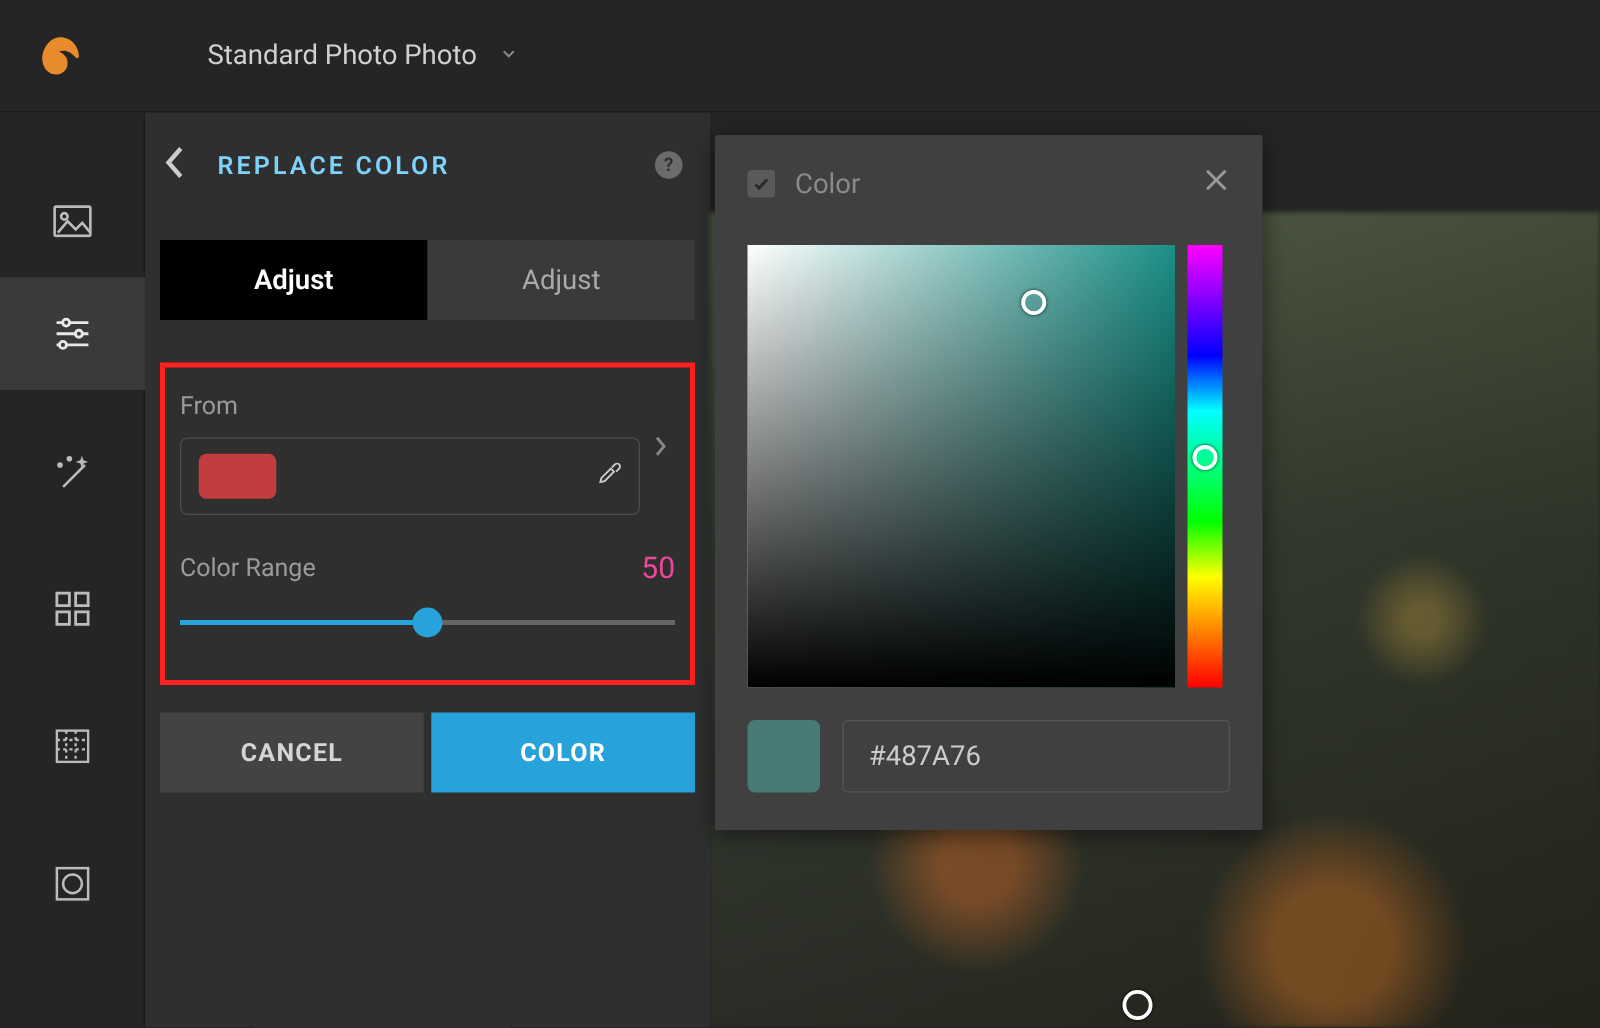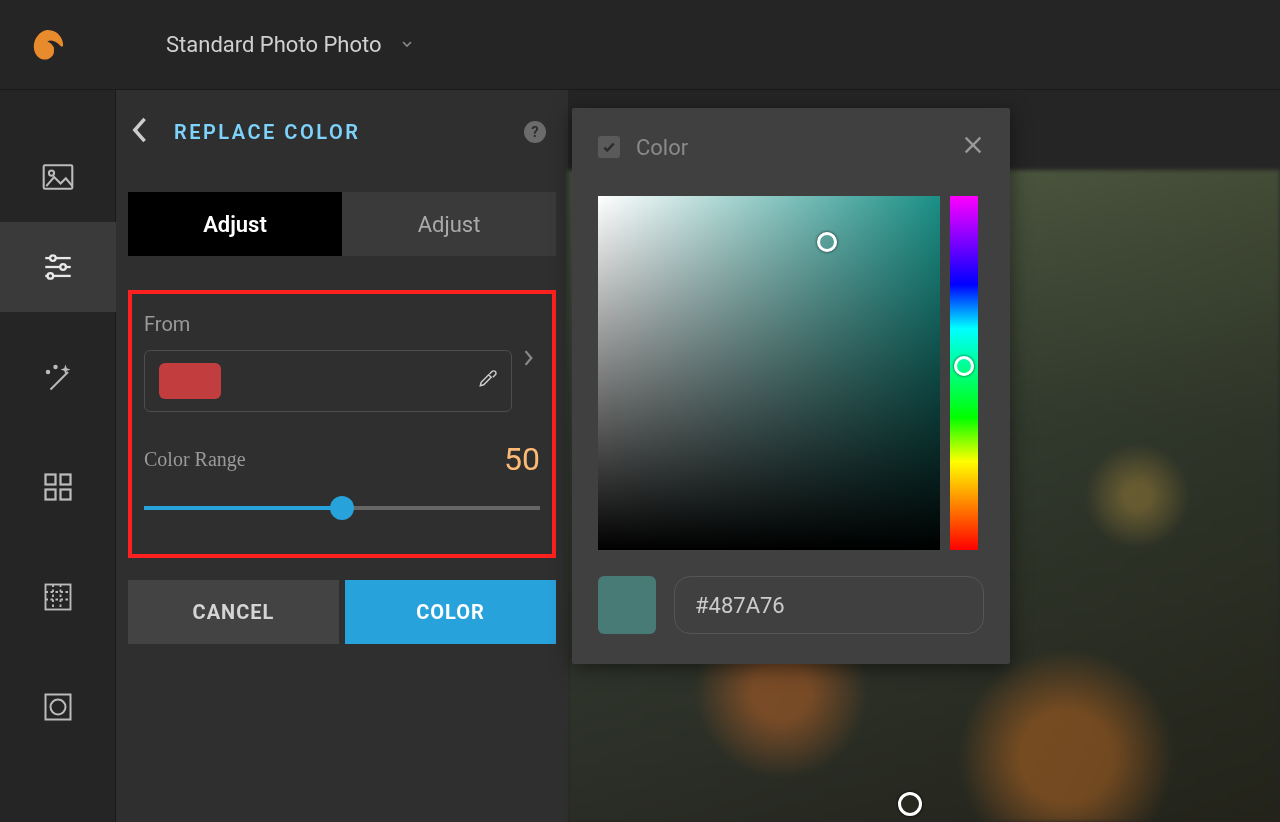--- a/index.html
+++ b/index.html
@@ -44,22 +44,22 @@
   .highlight-box { margin-top:34px; border:4px solid var(--highlight-red); padding:18px 12px 26px 12px; }
   .from-to-row { display:flex; gap:6px; align-items:flex-end; }
   .ft-col { flex:1; }
   .ft-label { font-size:20px; color:var(--text-muted); margin-bottom:14px; }
   .swatch-box { height:62px; border:1px solid #4d4d4d; border-radius:6px; display:flex; align-items:center; padding:0 14px; gap:14px; }
   .swatch { width:62px; height:36px; border-radius:6px; }
   .eyedropper { margin-left:auto; color:#bbb; cursor:pointer; }
   .ft-arrow { width:22px; text-align:center; color:#888; font-size:18px; padding-bottom:22px; align-self:flex-end; margin-bottom:20px;}
 
   .range-row { margin-top:28px; display:flex; align-items:center; justify-content:space-between; }
-  .range-row .rlabel { font-size:20px; color:var(--text-muted);font-family:Liberation Serif, serif; }
-  .range-row .rvalue { font-size:32px; color:#fdba74; }
+  .range-row .rlabel { font-size:20px; color:var(--text-muted); }
+  .range-row .rvalue { font-size:24px; color:#ec4899; }
   .slider { position:relative; height:40px; margin-top:10px; }
   .track { position:absolute; top:18px; left:0; right:0; height:4px; background:#666; }
   .fill { position:absolute; top:18px; left:0; height:4px; background:var(--accent-blue); }
   .thumb { position:absolute; top:8px; width:24px; height:24px; border-radius:50%; background:var(--accent-blue); transform:translateX(-50%); }
 
   .btn-row { display:flex; gap:6px; margin-top:22px; }
   .btn { flex:1; height:64px; display:flex; align-items:center; justify-content:center; font-size:20px; font-weight:700; letter-spacing:1px; cursor:pointer; }
   .btn.cancel { background:#434343; color:#d5d5d5; }
   .btn.apply { background:var(--accent-blue); color:#fff; }
 
@@ -84,21 +84,21 @@
   .picker-row { display:flex; margin-top:34px; gap:10px; }
   .sb-area { position:relative; width:342px; height:354px; background:
      linear-gradient(to top, #000, rgba(0,0,0,0)),
      linear-gradient(to right, #fff, #1a8f86); }
   .sb-cursor { position:absolute; width:20px; height:20px; border:3px solid #fff; border-radius:50%; box-shadow:0 0 3px rgba(0,0,0,0.8); transform:translate(-50%,-50%); }
   .hue-bar { position:relative; width:28px; height:354px; background:linear-gradient(to bottom, #ff00ff, #8000ff, #0000ff, #00ffff, #00ff80, #00ff00, #ffff00, #ff8000, #ff0000);}
   .hue-cursor { position:absolute; left:50%; width:20px; height:20px; border:3px solid #fff; border-radius:50%; box-shadow:0 0 3px rgba(0,0,0,0.8); transform:translate(-50%,-50%); }
 
   .hex-row { display:flex; gap:18px; margin-top:26px; align-items:center; }
   .hex-swatch { width:58px; height:58px; border-radius:6px; }
-  .hex-input { flex:1; height:58px; border:1px solid #555; border-radius:16px; background:transparent; color:#ccc; font-size:22px; padding:0 20px; display:flex; align-items:center;}
+  .hex-input { flex:1; height:58px; border:1px solid #555; border-radius:4px; background:transparent; color:#ccc; font-size:22px; padding:0 20px; display:flex; align-items:center;}
 
   
   .img-marker { position:absolute; bottom:6px; left:330px; width:24px; height:24px; border:3px solid #fff; border-radius:50%; box-shadow:0 0 3px #000; }
 </style>
 </head>
 <body>
 
 <div class="topbar">
   <div class="logo">
     <svg viewBox="0 0 100 100">

